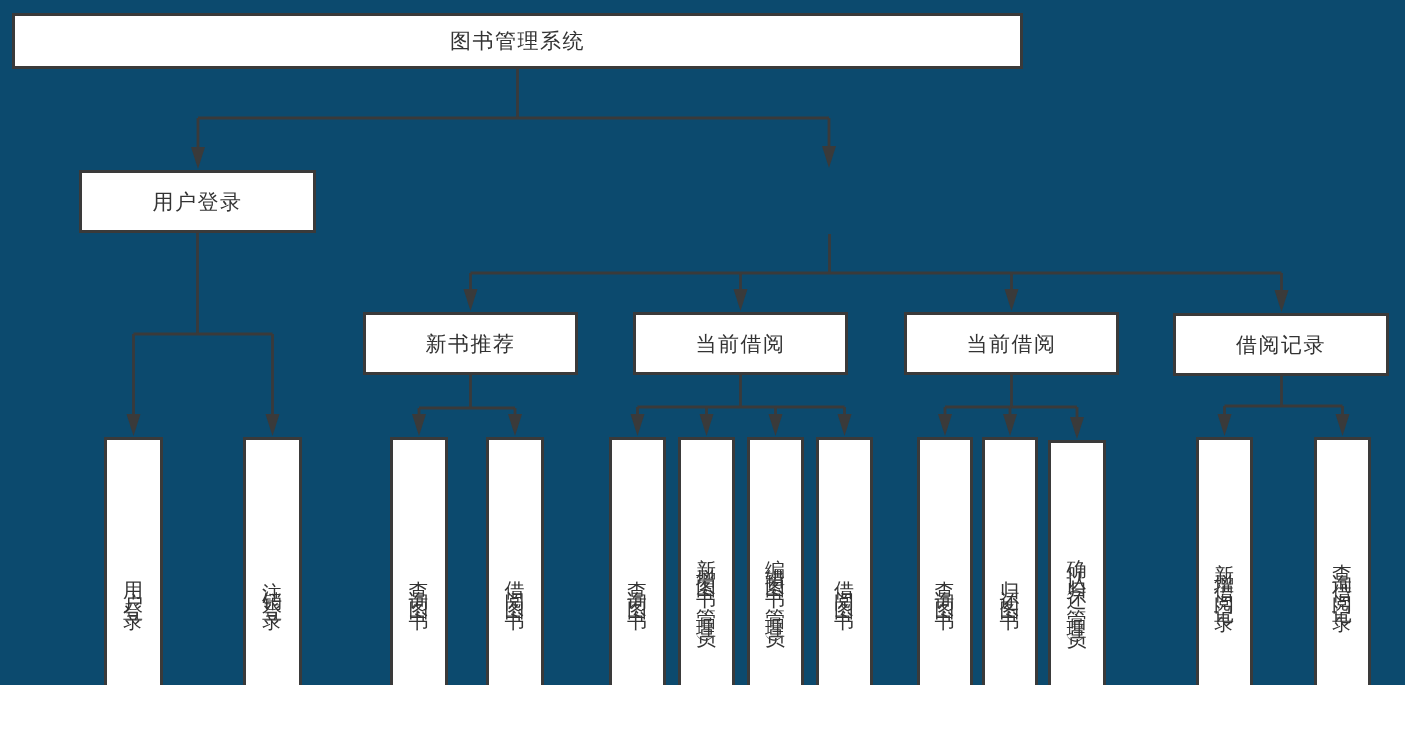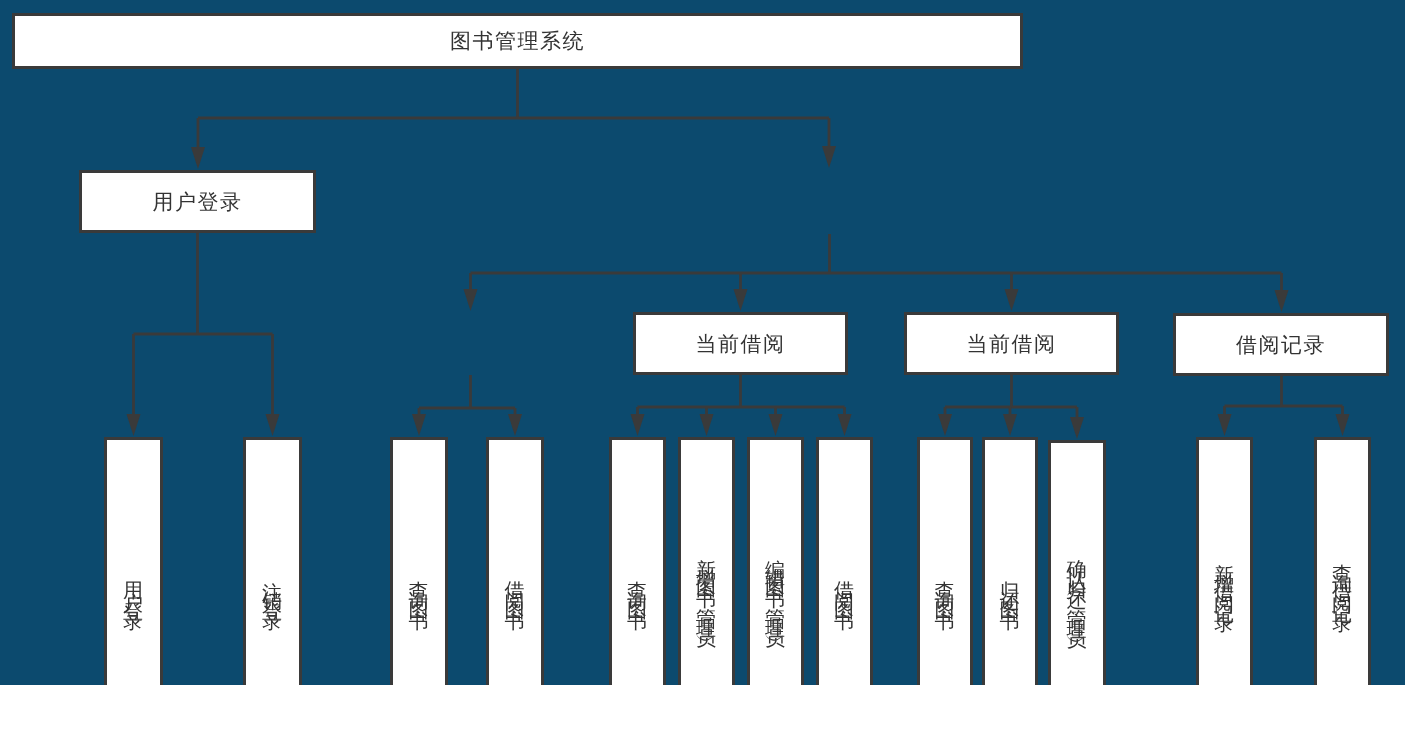--- a/index.html
+++ b/index.html
@@ -121,20 +121,23 @@
     </svg>
 
   <div class="node h" style="left:12px;top:13px;width:1011px;height:56px">
     <span>图书管理系统</span>
   </div>
 
   <div class="node h" style="left:79px;top:170px;width:237px;height:63px">
     <span>用户登录</span>
   </div>
 
+  <div class="node h" style="left:363px;top:312px;width:215px;height:63px">
+    <span>新书推荐</span>
+  </div>
   <div class="node h" style="left:633px;top:312px;width:215px;height:63px">
     <span>当前借阅</span>
   </div>
   <div class="node h" style="left:1173px;top:313px;width:216px;height:63px">
     <span>借阅记录</span>
   </div>
   <div class="node h" style="left:904px;top:312px;width:215px;height:63px">
     <span>当前借阅</span>
   </div>
 

